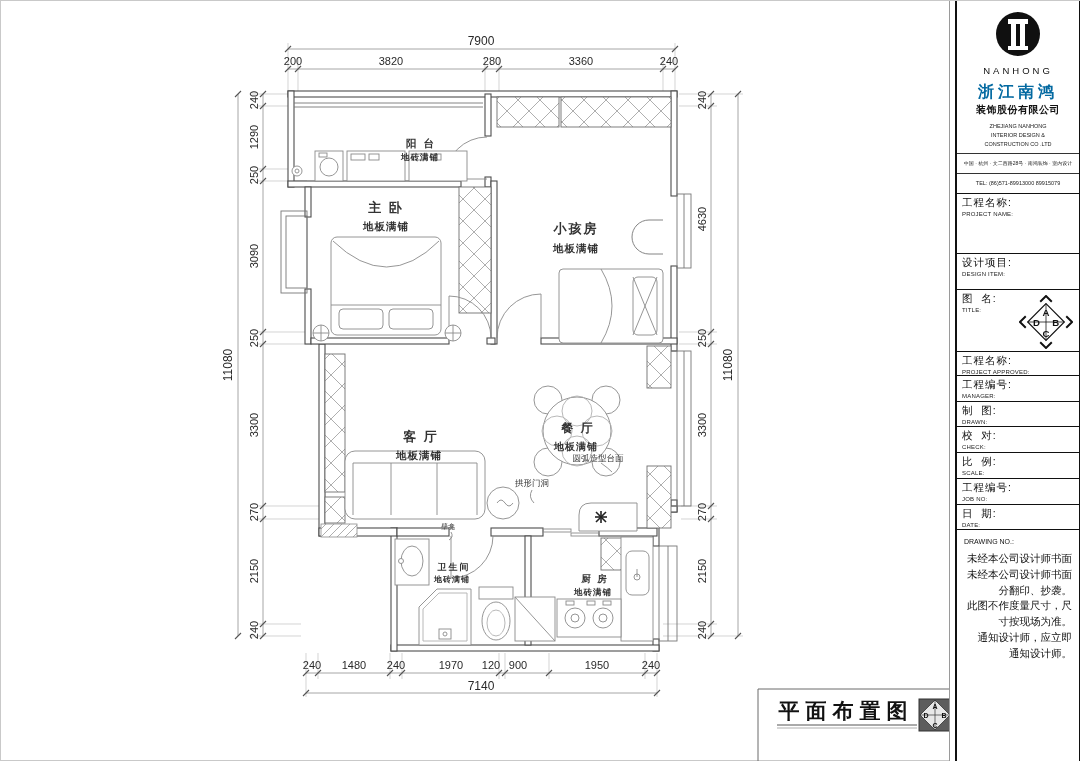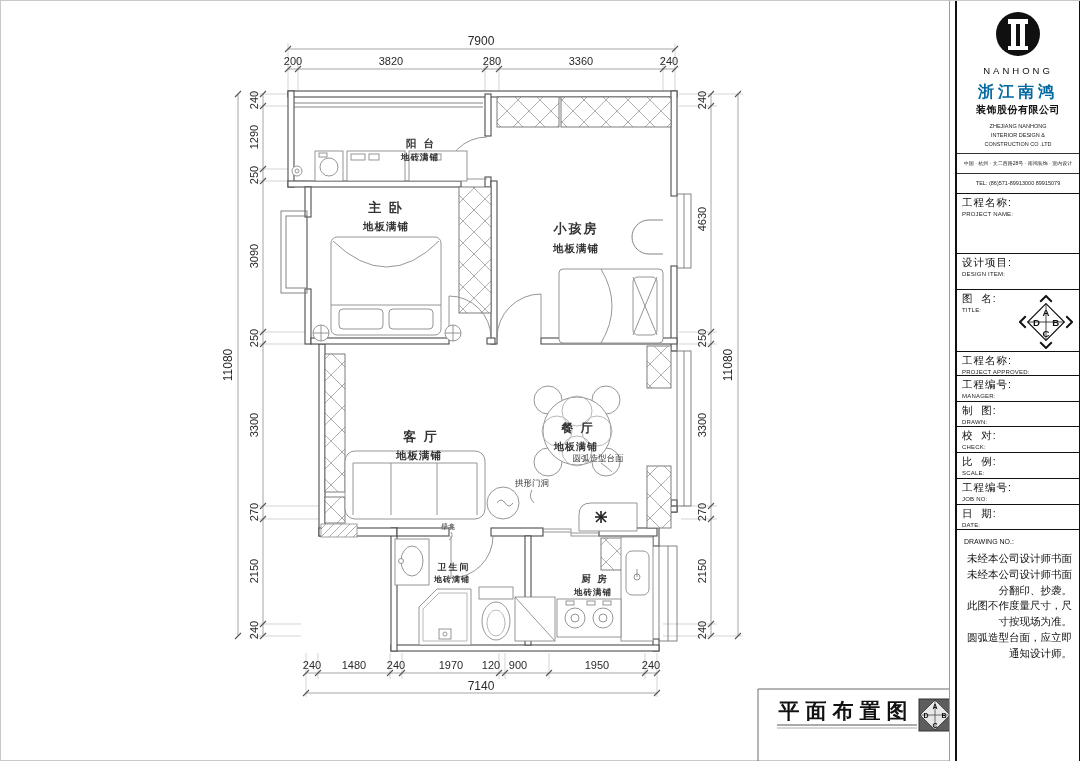--- a/index.html
+++ b/index.html
@@ -478,19 +478,19 @@
       <div class="cn">日  期:</div>
       <div class="en">DATE:</div>
     </div>
     <div class="note">
       <div class="note-title">DRAWING NO.:</div>
       <div class="note-line">未经本公司设计师书面</div>
       <div class="note-line">未经本公司设计师书面</div>
       <div class="note-line">分翻印、抄袭。</div>
       <div class="note-line">此图不作度量尺寸，尺</div>
       <div class="note-line">寸按现场为准。</div>
-      <div class="note-line">圆弧造型台面，应立即</div>
+      <div class="note-line">通知设计师，应立即</div>
       <div class="note-line">通知设计师。</div>
     </div>
   </div>
 </div>
 
 </div>
 
 </body></html>

